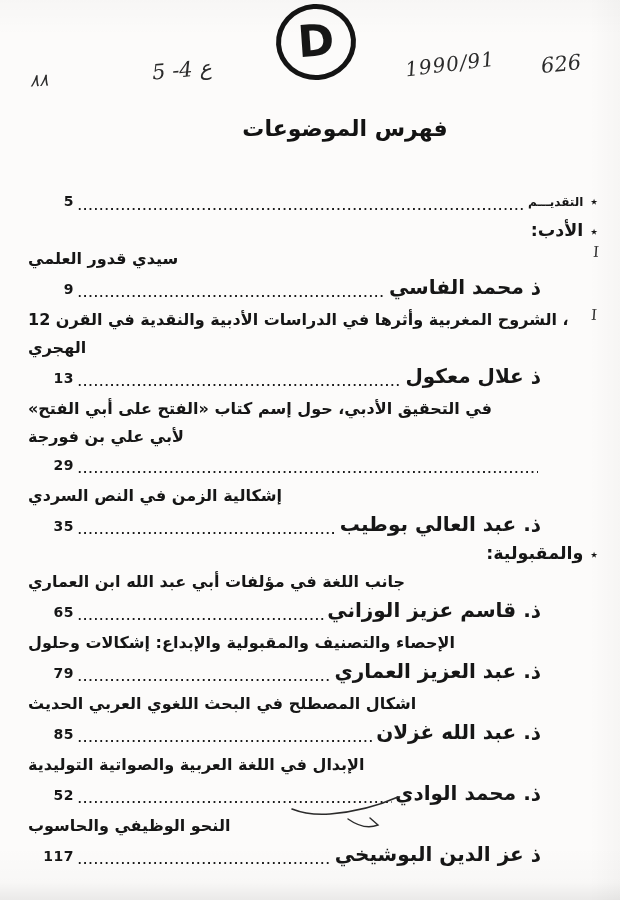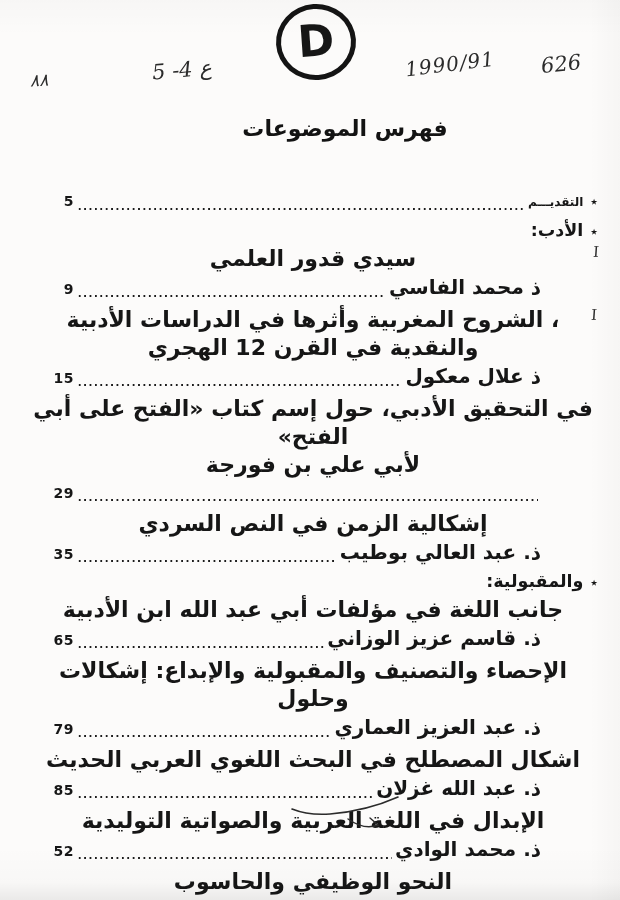--- a/index.html
+++ b/index.html
@@ -58,21 +58,21 @@
   .bullet{margin-left:7px;font-size:14px;}
   .stitle{font-size:12px;}
   .dots{
     flex:1 1 auto;height:4px;align-self:flex-end;
     margin:0 3px 5px 3px;
     background-image:radial-gradient(circle, #1b1b1b 1.15px, rgba(0,0,0,0) 1.4px);
     background-size:5.4px 4px;background-repeat:repeat-x;background-position:0 100%;
   }
   .pg{direction:ltr;min-width:46px;text-align:right;font-size:14px;letter-spacing:0.5px;flex:0 0 auto;}
   .titem{margin-bottom:3px;}
-  .title-line{font-size:22px;line-height:28px;text-align:center;}
+  .title-line{font-size:16px;line-height:28px;text-align:left;}
   .arow{display:flex;align-items:baseline;padding-right:57px;line-height:28px;}
   .author{font-size:20px;flex:0 0 auto;}
   
   .squiggle{position:absolute;left:288px;top:792px;pointer-events:none;}
 </style>
 </head>
 <body>
 
 <div class="page">
 
@@ -103,42 +103,42 @@
           <span class="author">ذ محمد الفاسي</span>
           <span class="dots"></span>
           <span class="pg">9</span>
         </div>
       </div>
       <div class="titem">
         <div class="title-line">، الشروح المغربية وأثرها في الدراسات الأدبية والنقدية في القرن 12 الهجري</div>
         <div class="arow">
           <span class="author">ذ علال معكول</span>
           <span class="dots"></span>
-          <span class="pg">15</span>
+          <span class="pg">13</span>
         </div>
       </div>
       <div class="titem">
         <div class="title-line">في التحقيق الأدبي، حول إسم كتاب «الفتح على أبي الفتح»</div>
         <div class="title-line">لأبي علي بن فورجة</div>
         <div class="arow">
           <span class="dots"></span>
           <span class="pg">29</span>
         </div>
       </div>
       <div class="titem">
         <div class="title-line">إشكالية الزمن في النص السردي</div>
         <div class="arow">
           <span class="author">ذ. عبد العالي بوطيب</span>
           <span class="dots"></span>
           <span class="pg">35</span>
         </div>
       </div>
       <div class="trow-header"><span class="bullet">٭</span><span>والمقبولية:</span></div>
       <div class="titem">
-        <div class="title-line">جانب اللغة في مؤلفات أبي عبد الله ابن الأدبية</div>
+        <div class="title-line">جانب اللغة في مؤلفات أبي عبد الله ابن العماري</div>
         <div class="arow">
           <span class="author">ذ. قاسم عزيز الوزاني</span>
           <span class="dots"></span>
           <span class="pg">65</span>
         </div>
       </div>
       <div class="titem">
         <div class="title-line">الإحصاء والتصنيف والمقبولية والإبداع: إشكالات وحلول</div>
         <div class="arow">
           <span class="author">ذ. عبد العزيز العماري</span>

